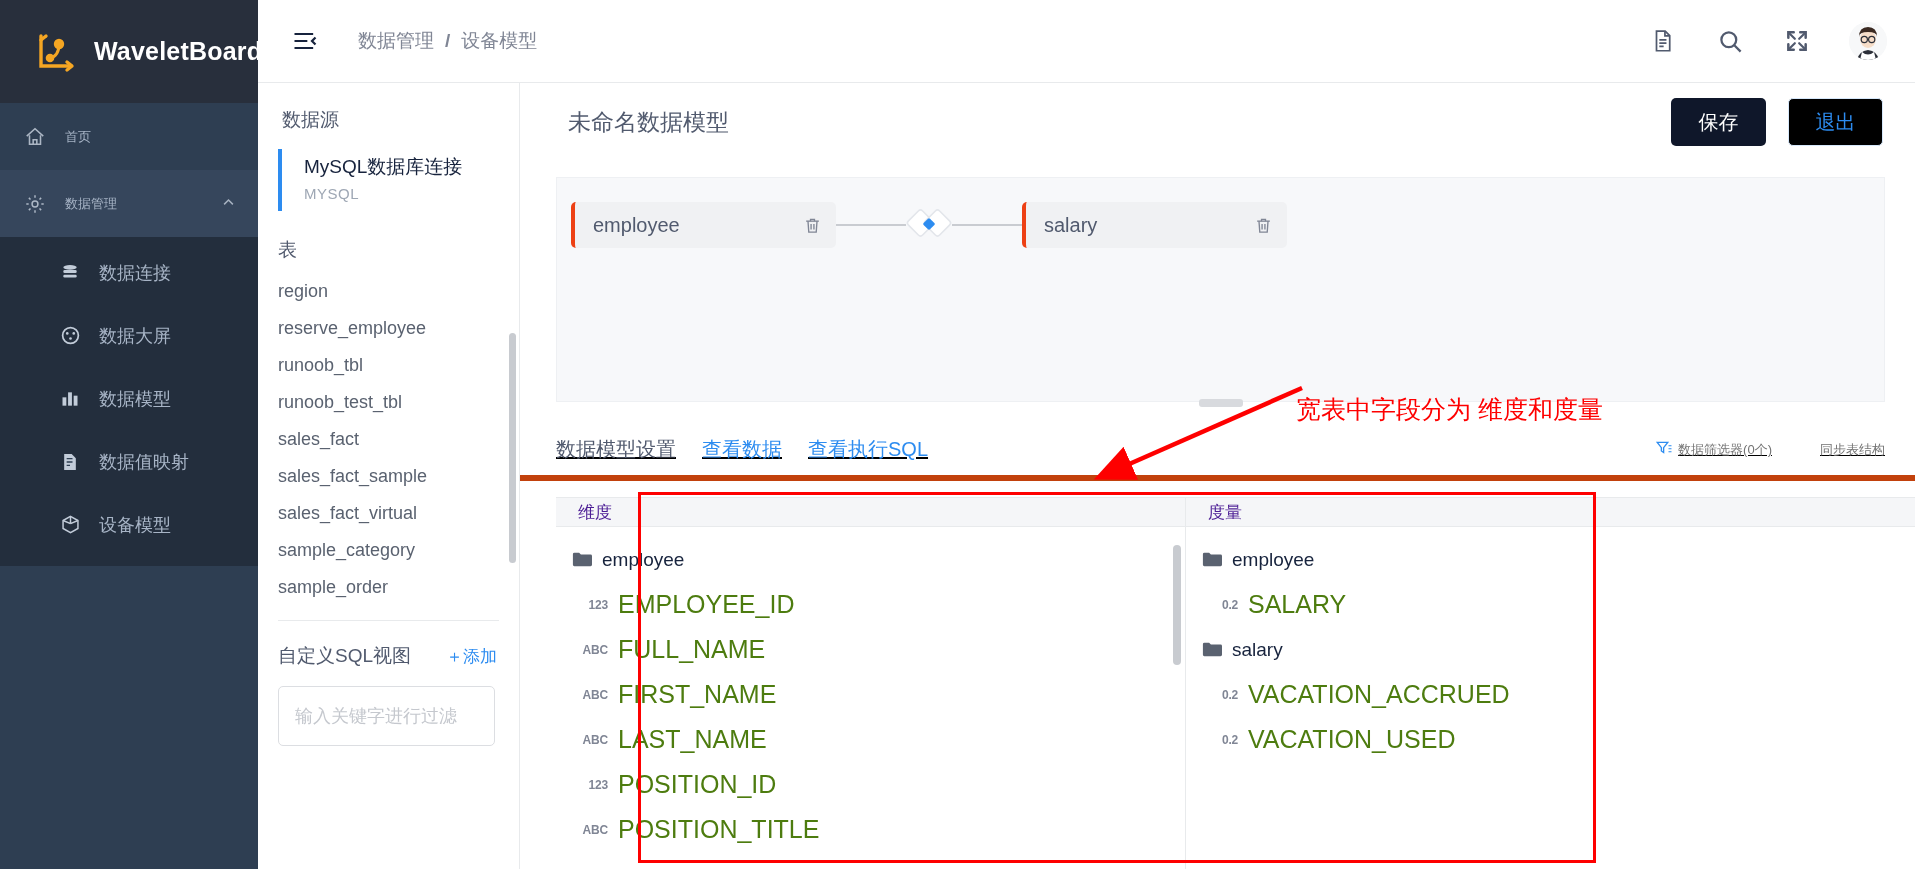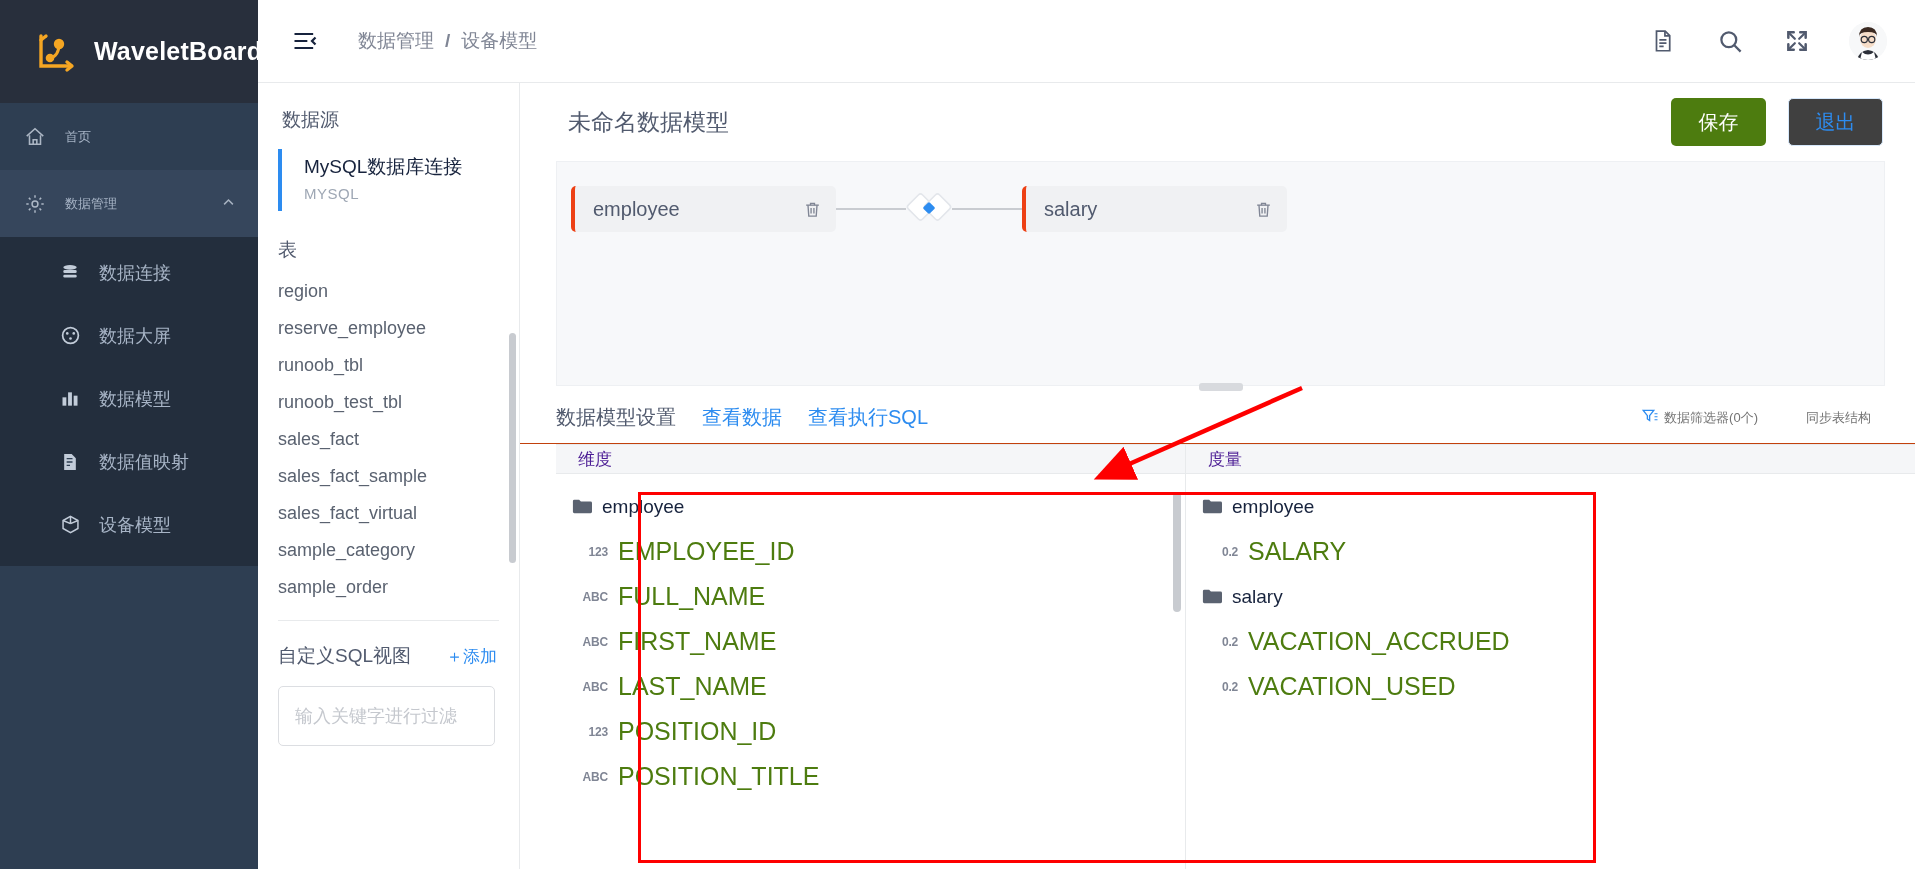--- a/index.html
+++ b/index.html
@@ -72,31 +72,31 @@
   .filter-input {
     margin: 17px 24px 0 20px; height: 60px; border: 1px solid #dcdee2; border-radius: 5px;
     display: flex; align-items: center; padding: 0 16px; color: #c5c8ce; font-size: 18px;
   }
   .ds-scrollbar {
     position: absolute; right: 3px; top: 250px; width: 7px; height: 230px;
     background: #c8cbd0; border-radius: 4px; cursor: pointer;
   }
 
   
-  .main { flex: 1; display: flex; flex-direction: column; min-width: 0; background: #fff; position: relative; }
+  .main { flex: 1; display: flex; flex-direction: column; min-width: 0; background: #fff; position: relative; gap: 16px; }
   .main-head { height: 78px; display: flex; align-items: center; padding: 0 32px 0 48px; }
   .model-title { font-size: 23px; color: #515a6e; }
   .main-head-spacer { flex: 1; }
   .btn {
     height: 48px; min-width: 95px; border-radius: 5px; font-size: 20px;
     display: inline-flex; align-items: center; justify-content: center; cursor: pointer;
     border: 1px solid transparent; padding: 0 22px;
   }
-  .btn-primary { background: #4d7c0f; color: #fff; font-family: Liberation Mono, monospace; }
-  .btn-ghost { background: #404040; color: #2d8cf0; border: 1px solid #d6e8fb; margin-left: 22px; }
+  .btn-primary { background: #0f172a; color: #fff; font-family: Liberation Mono, monospace; }
+  .btn-ghost { background: #000000; color: #2d8cf0; border: 1px solid #d6e8fb; margin-left: 22px; }
 
   
   .canvas {
     margin: 0 30px 0 36px; background: #f7f8fa; border: 1px solid #eef0f3;
     height: 225px; position: relative; padding: 24px 0 0 14px;
   }
   .node-row { display: flex; align-items: center; }
   .node {
     width: 265px; height: 46px; background: #f0f1f3; border-radius: 5px;
     border-left: 4px solid #ed4014; display: flex; align-items: center;
@@ -106,22 +106,23 @@
   .node-del { color: #808695; cursor: pointer; display:flex; }
   .link-line { width: 70px; height: 2px; background: #c9ccd1; }
   .join-icon { cursor: pointer; display: flex; }
   .canvas-handle {
     position: absolute; left: 50%; transform: translateX(-50%); bottom: -6px;
     width: 44px; height: 8px; background: #d8dade; border-radius: 3px; cursor: pointer;
   }
 
   
   .tabs-row {
-    display: flex; align-items: center; padding: 18px 44px 12px 36px; gap: 26px;
-    border-bottom: 1px solid #c2410c;
+    display: flex; align-items: center; padding: 18px 30px 12px 36px; gap: 26px;
+    border-bottom: 6px solid #c2410c;
+    text-decoration: underline;
   }
   .tab { font-size: 20px; color: #2d8cf0; cursor: pointer; }
   .tab.active { color: #515a6e; }
   .tabs-spacer { flex: 1; }
   .tab-action { font-size: 13px; color: #737373; cursor: pointer; display: flex; align-items: center; gap: 5px; }
   .tab-action + .tab-action { margin-left: 22px; }
 
   
   .fields {
     flex: 1; display: flex; margin: 0 0 0 36px; min-height: 0; position: relative;
@@ -471,20 +472,21 @@
                 <span class="fname">VACATION_USED</span>
               </div>
             </div>
           </div>
         </div>
 
       </div>
     </div>
   </div>
 
+  <div class="annot-text">宽表中字段分为 维度和度量</div>
   <svg class="annot-arrow" width="230" height="120">
     <defs>
       <marker id="ah" markerWidth="10" markerHeight="10" refX="7" refY="4" orient="auto">
         <path d="M0 0 L9 4 L0 8 z" fill="#fe0000"></path>
       </marker>
     </defs>
     <path d="M222 10 L22 98" stroke="#fe0000" stroke-width="4.5" fill="none" marker-end="url(#ah)"></path>
   </svg>
   <div class="annot-box"></div>
 

